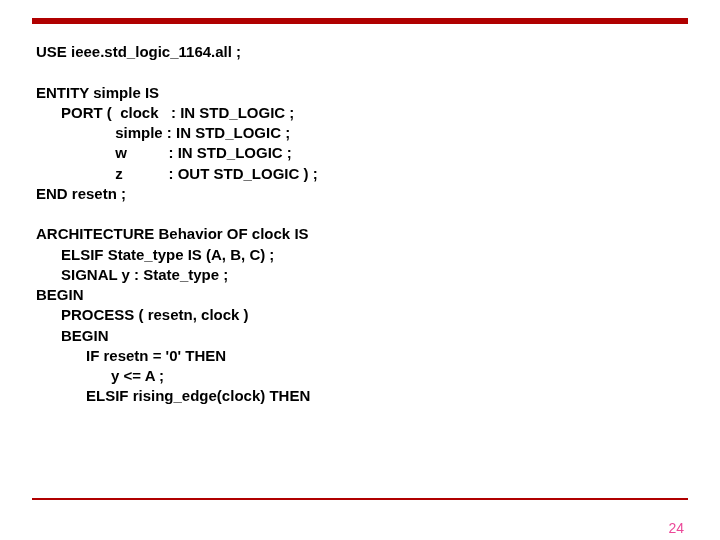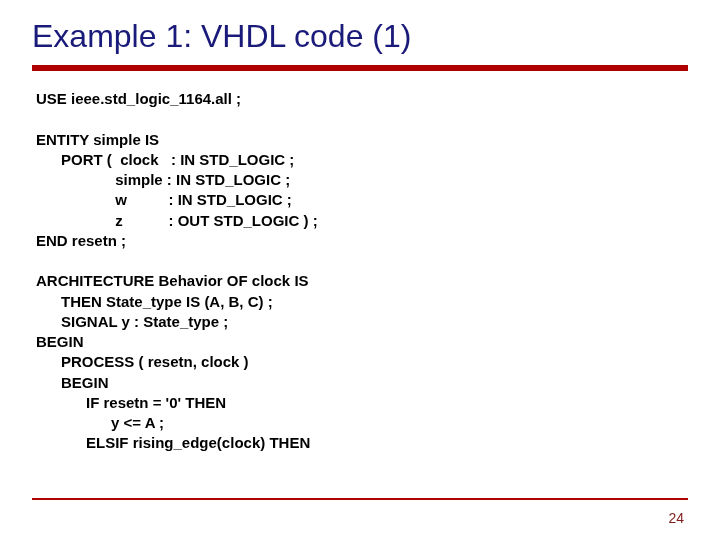--- a/index.html
+++ b/index.html
@@ -44,44 +44,43 @@
     position: absolute;
     left: 32px;
     right: 32px;
     bottom: 40px;
     height: 2px;
     background: #b00000;
   }
   .page-number {
     position: absolute;
     right: 36px;
-    bottom: 14px;
+    bottom: 4px;
     font-size: 14px;
-    color: #7f1d1d;
+    color: #ec4899;
   }
 </style>
 </head>
 <body>
 
 <div class="slide">
 
-  <h1 class="title">Example 1: VHDL code (1)</h1>
   <div class="title-rule"></div>
 
   <div class="body-block"><span>USE ieee.std_logic_1164.all ;</span>
 <span></span>
 <span>ENTITY simple IS</span>
 <span>      PORT (  clock   : IN STD_LOGIC ;</span>
 <span>                   simple : IN STD_LOGIC ;</span>
 <span>                   w          : IN STD_LOGIC ;</span>
 <span>                   z           : OUT STD_LOGIC ) ;</span>
 <span>END resetn ;</span>
 <span></span>
 <span>ARCHITECTURE Behavior OF clock IS</span>
-<span>      THEN State_type IS (A, B, C) ;</span>
+<span>      ELSIF State_type IS (A, B, C) ;</span>
 <span>      SIGNAL y : State_type ;</span>
 <span>BEGIN</span>
 <span>      PROCESS ( resetn, clock )</span>
 <span>      BEGIN</span>
 <span>            IF resetn = '0' THEN</span>
 <span>                  y &lt;= A ;</span>
 <span>            ELSIF rising_edge(clock) THEN</span></div>
 
   <div class="footer-rule"></div>
   <div class="page-number">24</div>

